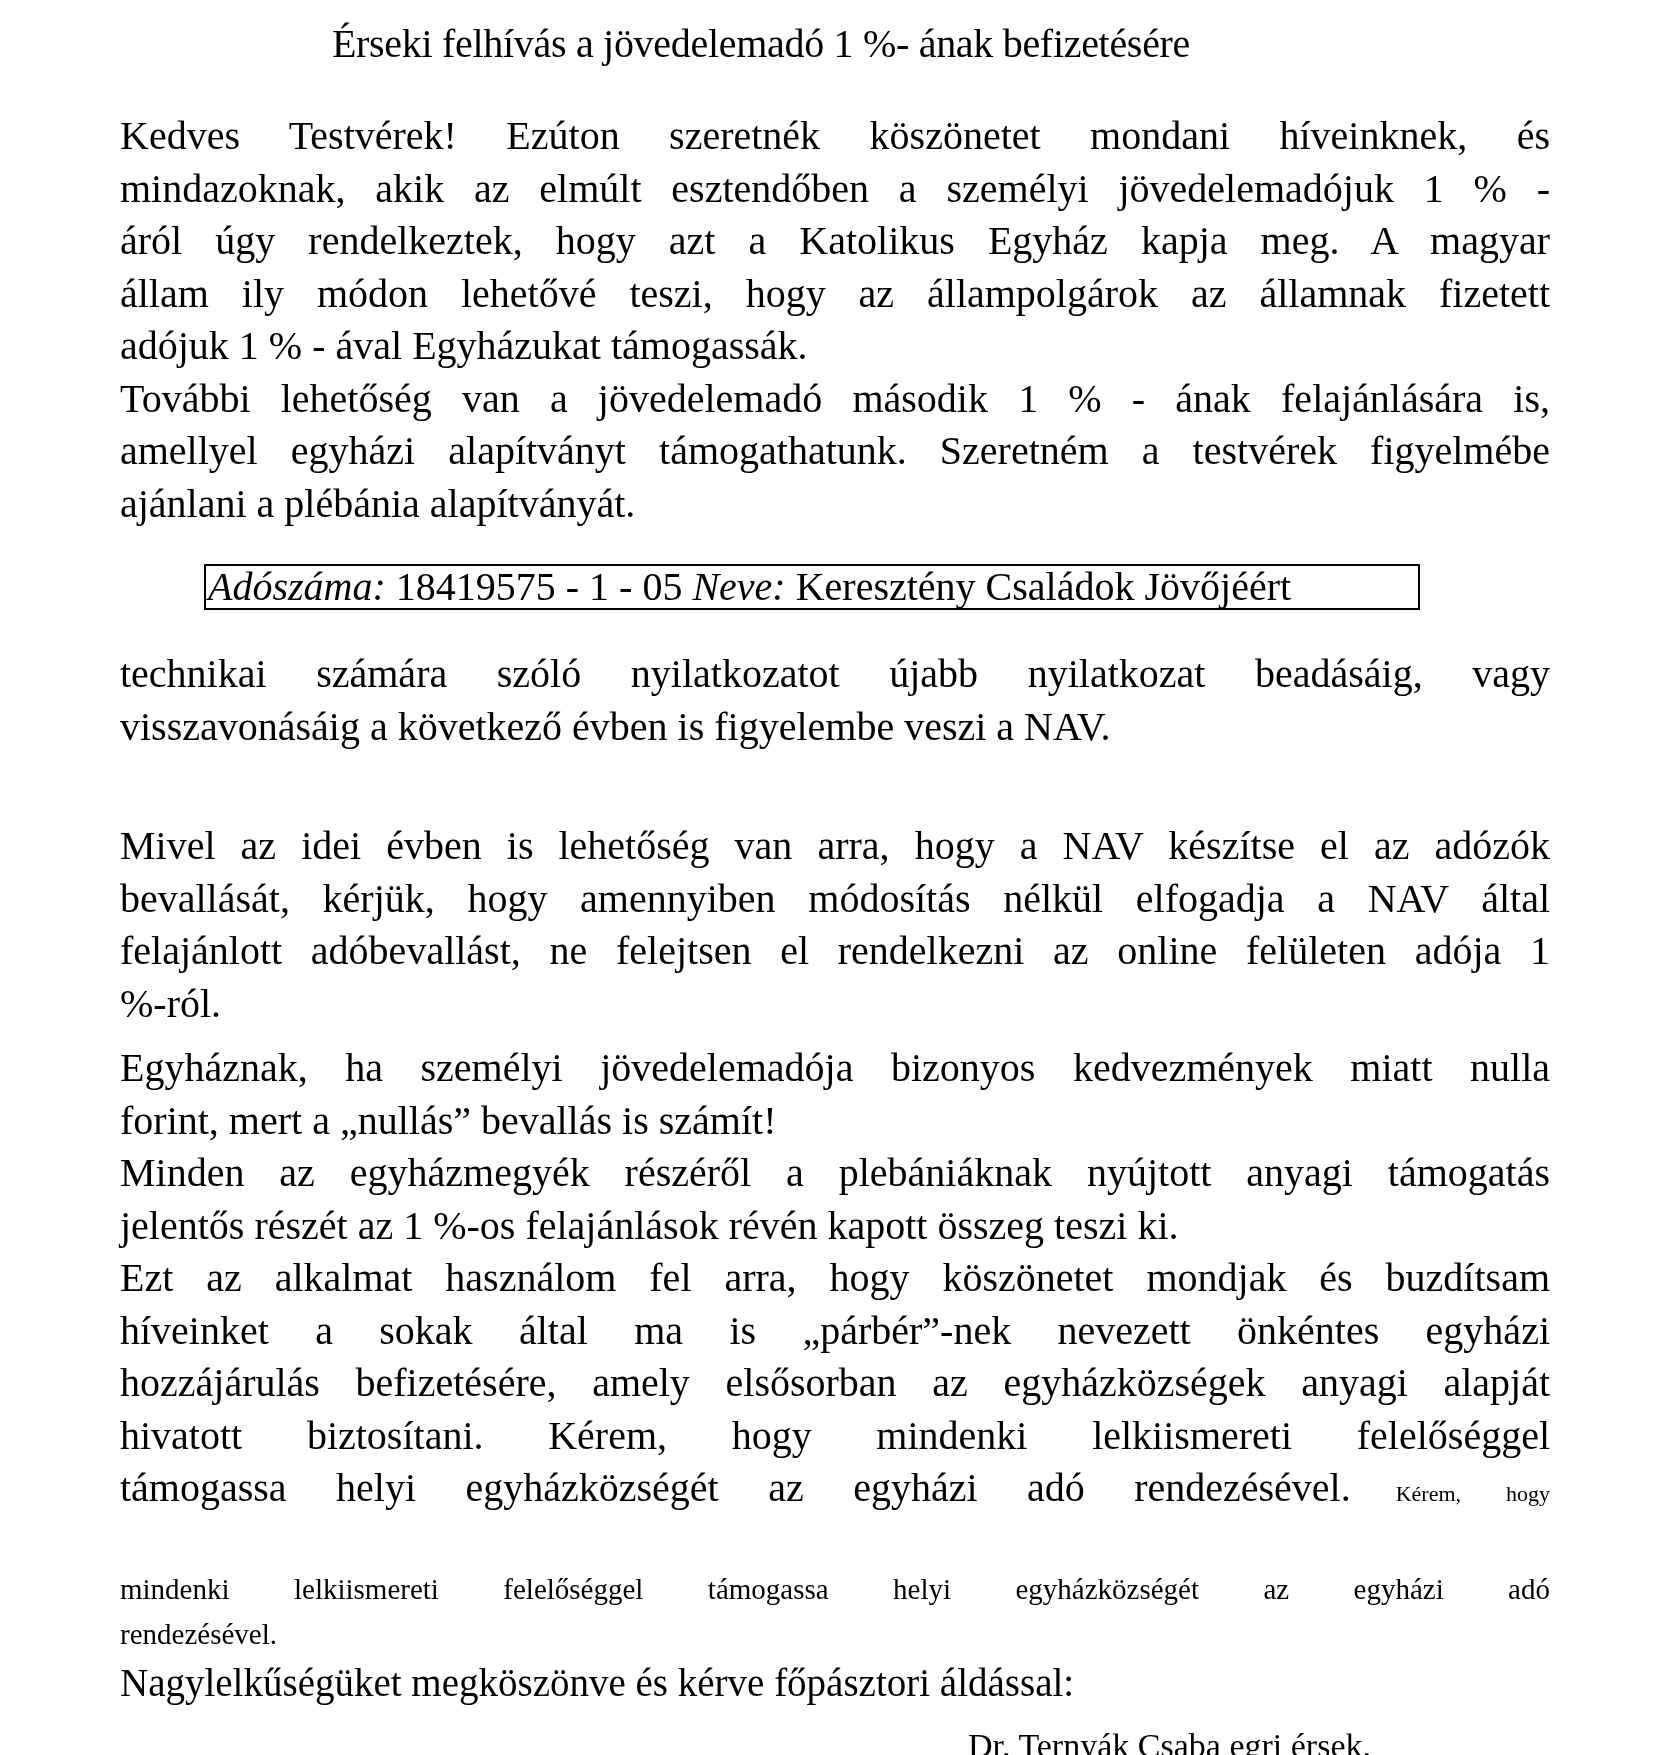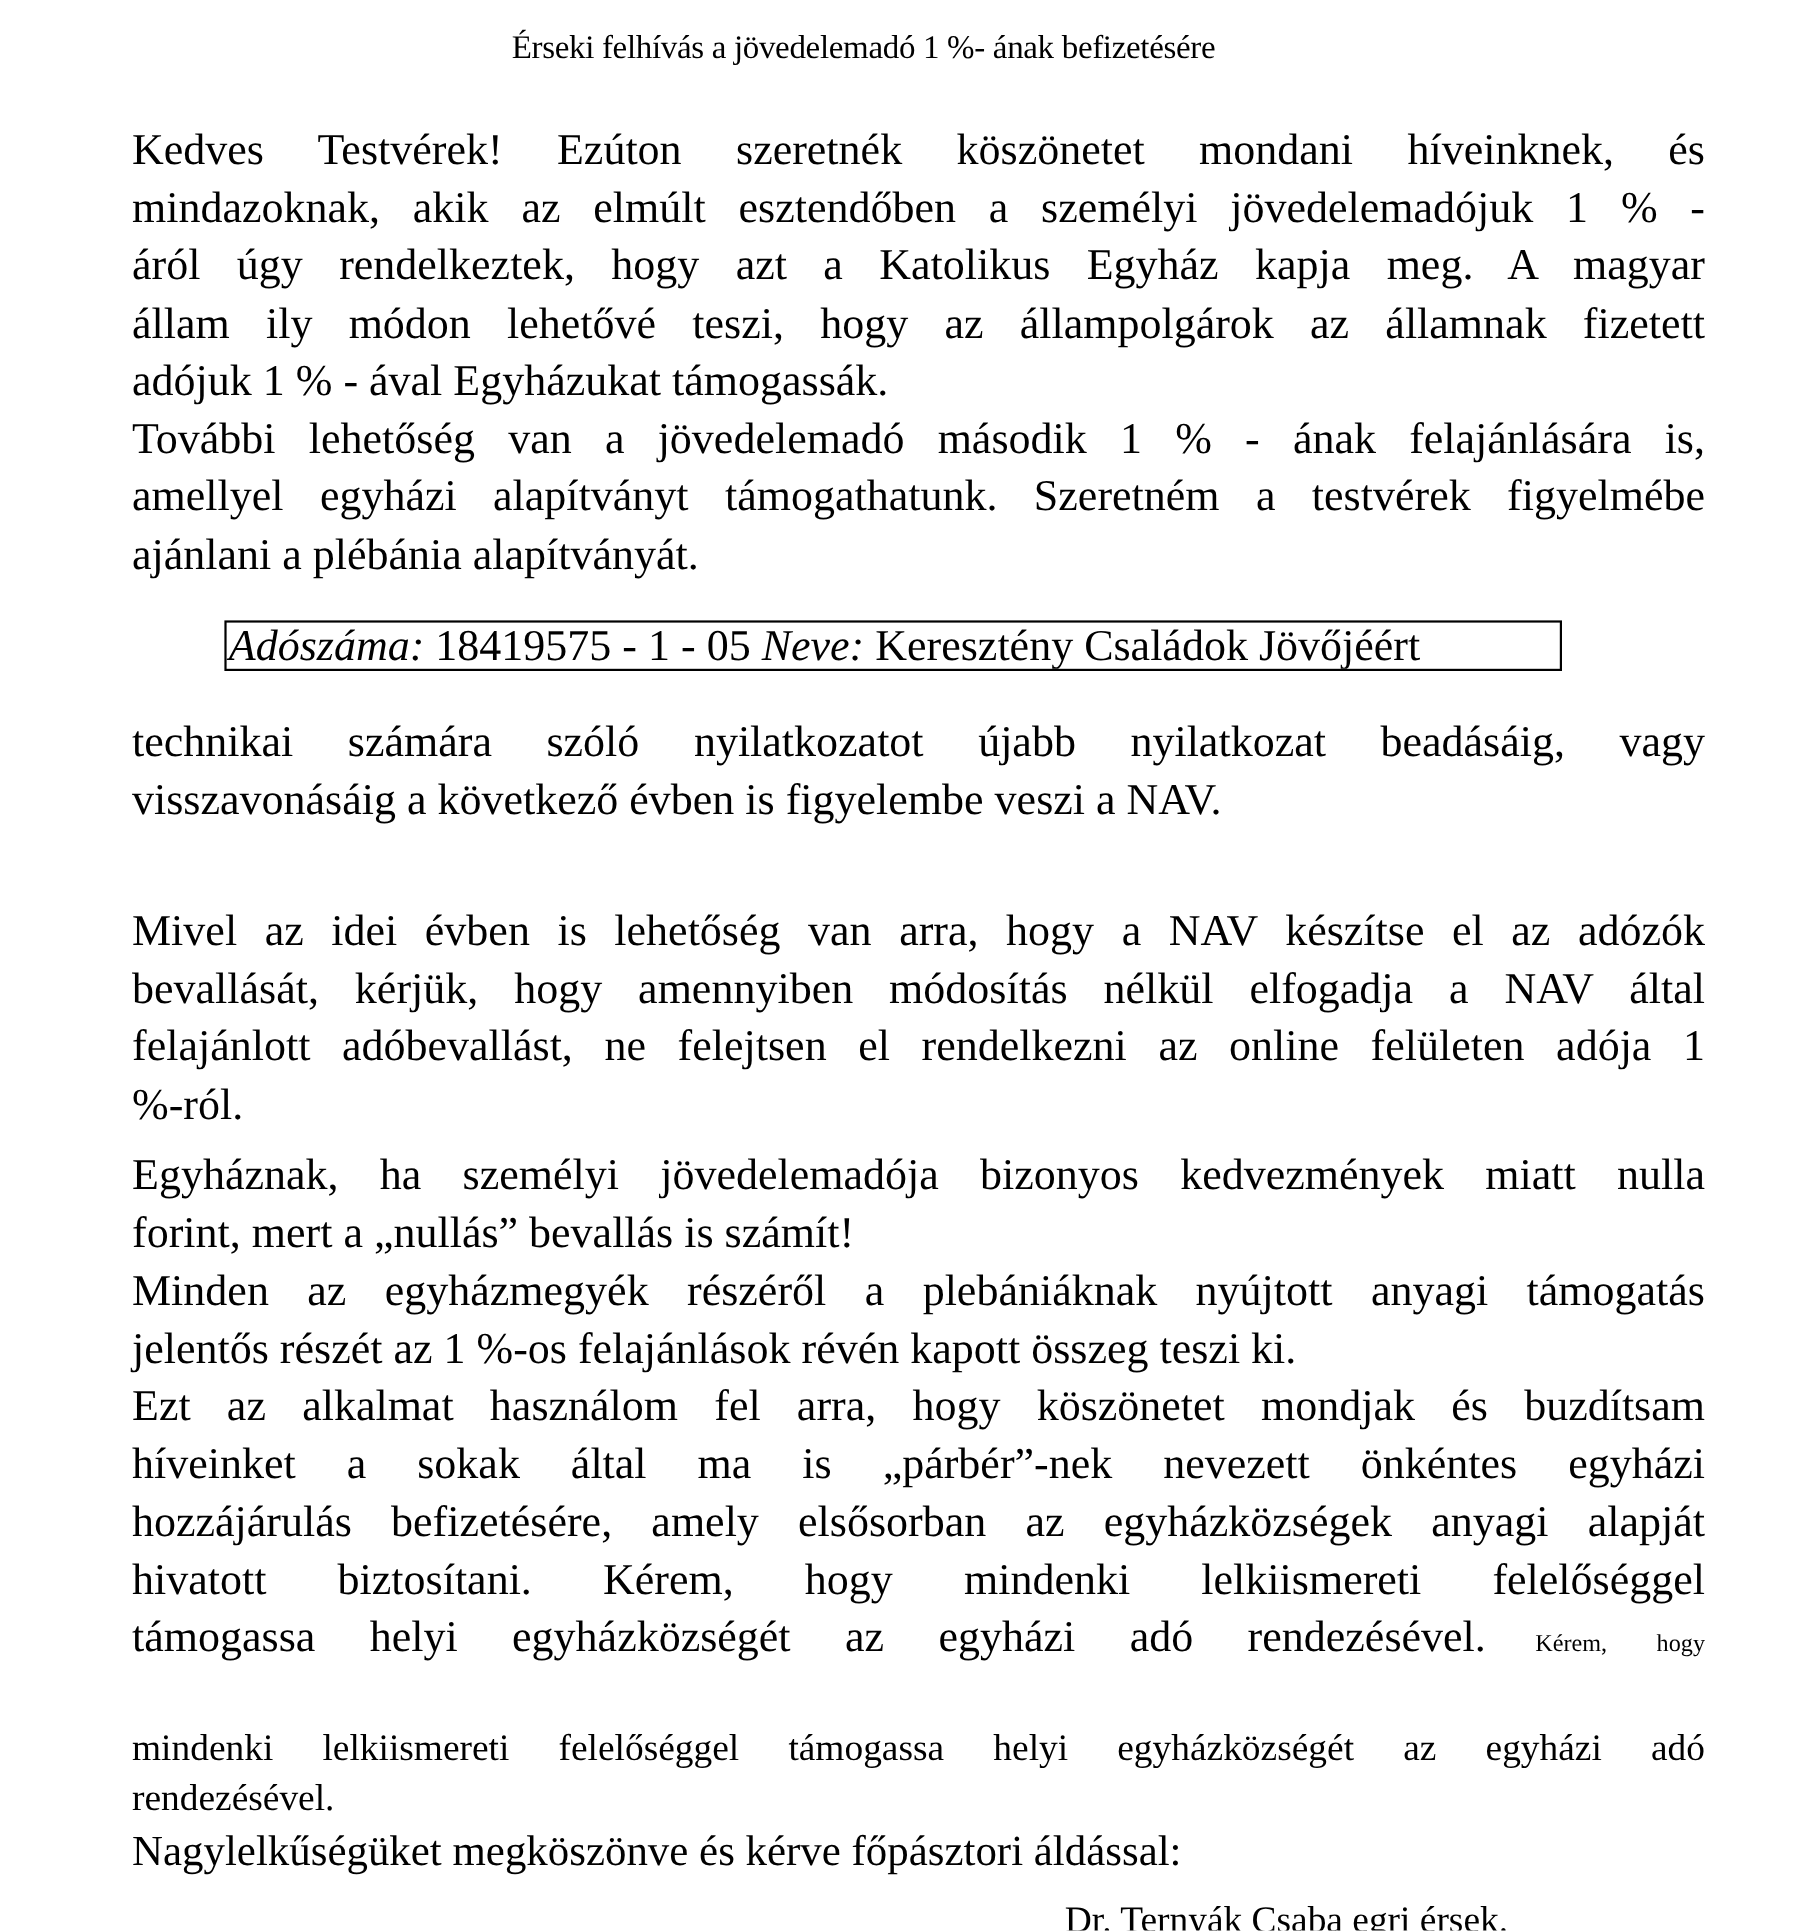--- a/index.html
+++ b/index.html
@@ -3,29 +3,29 @@
 <meta charset="utf-8">
 <style>
   html, body { margin: 0; padding: 0; background: #ffffff; }
   body {
     width: 1654px; height: 1755px; position: relative; overflow: hidden;
     font-family: "Liberation Serif", "DejaVu Serif", serif;
     color: #000;
   }
   .title {
     position: absolute; left: 0; top: 18px; width: 1522px; text-align: center;
-    font-size: 30px; line-height: 52px; letter-spacing: -0.3px; margin-left: 24px;
+    font-size: 40px; line-height: 52px; letter-spacing: -0.3px;
   }
   .para {
     position: absolute; left: 120px; width: 1430px;
     font-size: 40px; line-height: 52.5px;
   }
   .line { display: block; white-space: nowrap; text-align: justify; text-align-last: justify; height: 52.5px; }
   .line.last { text-align-last: left; }
-  .small .line { font-size: 34px; height: 45px; line-height: 45px; }
+  .small .line { font-size: 29px; height: 45px; line-height: 45px; }
   .taxbox {
     position: absolute; left: 204px; top: 564px; width: 1216px; height: 46px;
     border: 2px solid #000; box-sizing: border-box;
     font-size: 40px; line-height: 42px; white-space: nowrap; overflow: hidden;
     padding-left: 2px;
   }
   .taxbox i { font-style: italic; }
   .closing {
     position: absolute; left: 120px; top: 1662px; font-size: 39px; line-height: 42px; white-space: nowrap;
   }

